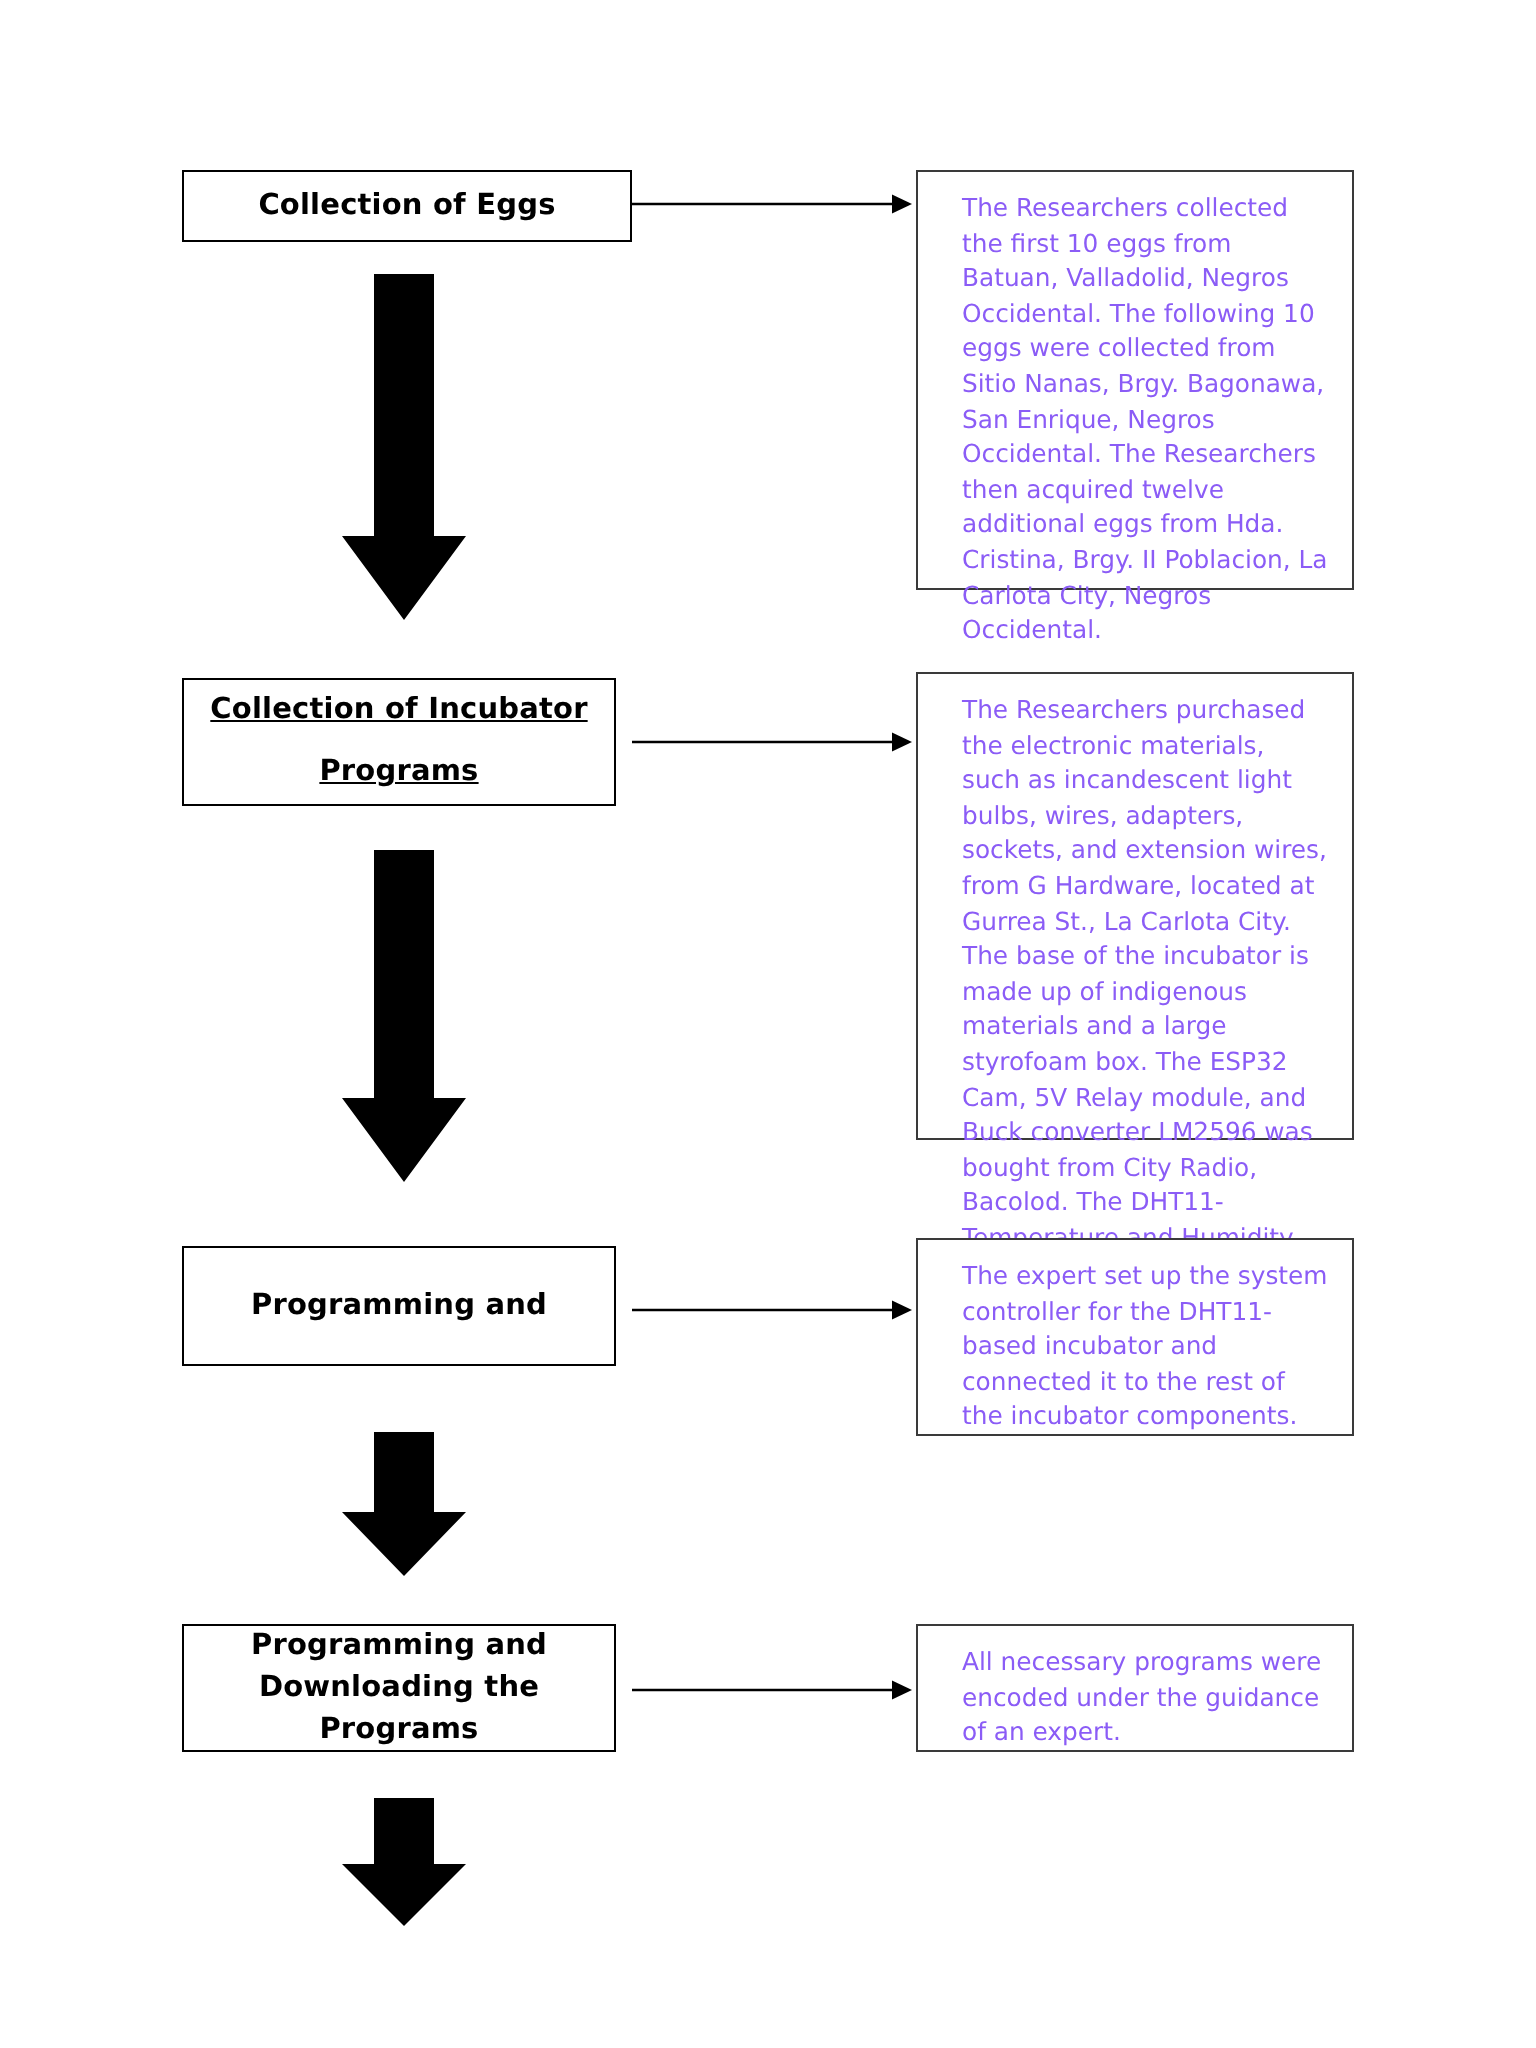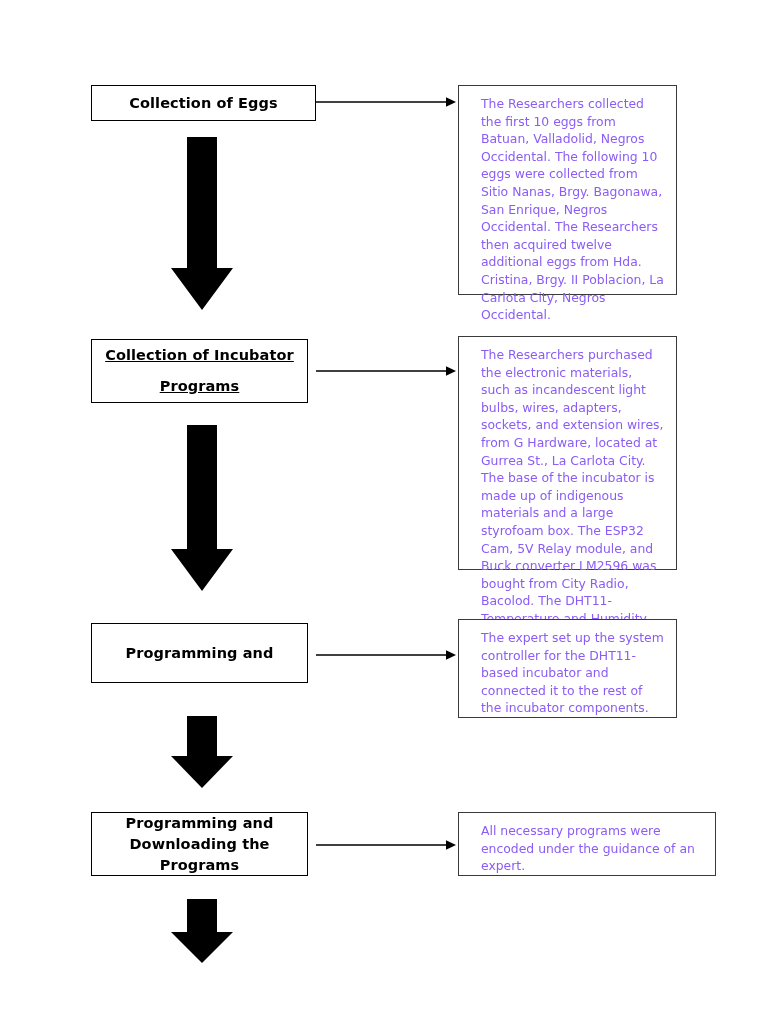--- a/index.html
+++ b/index.html
@@ -61,21 +61,21 @@
     color: #8b5cf6;
     font-size: 12.4px;
     line-height: 17.6px;
     padding: 9px 11px 8px 22px;
     text-align: left;
   }
 
   #desc-1 { left: 458px; top: 85px;  width: 219px; height: 210px; }
   #desc-2 { left: 458px; top: 336px; width: 219px; height: 234px; }
   #desc-3 { left: 458px; top: 619px; width: 219px; height: 99px; }
-  #desc-4 { left: 458px; top: 812px; width: 258px; height: 64px; }
+  #desc-4 { left: 458px; top: 812px; width: 219px; height: 64px; }
 
   
   .block-arrow {
     position: absolute;
   }
   .block-arrow svg {
     display: block;
     width: 100%;
     height: 100%;
   }

